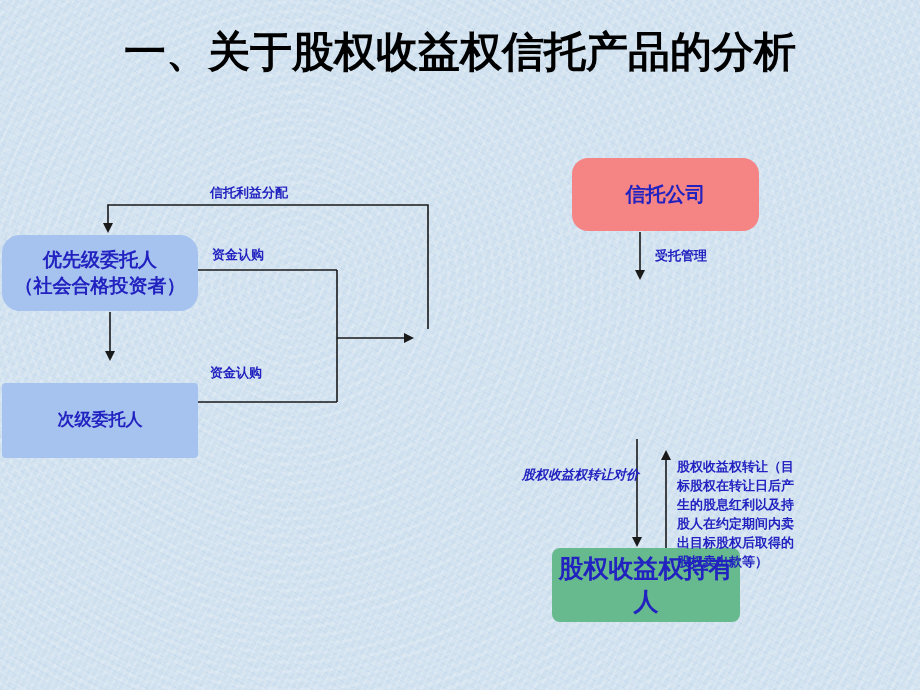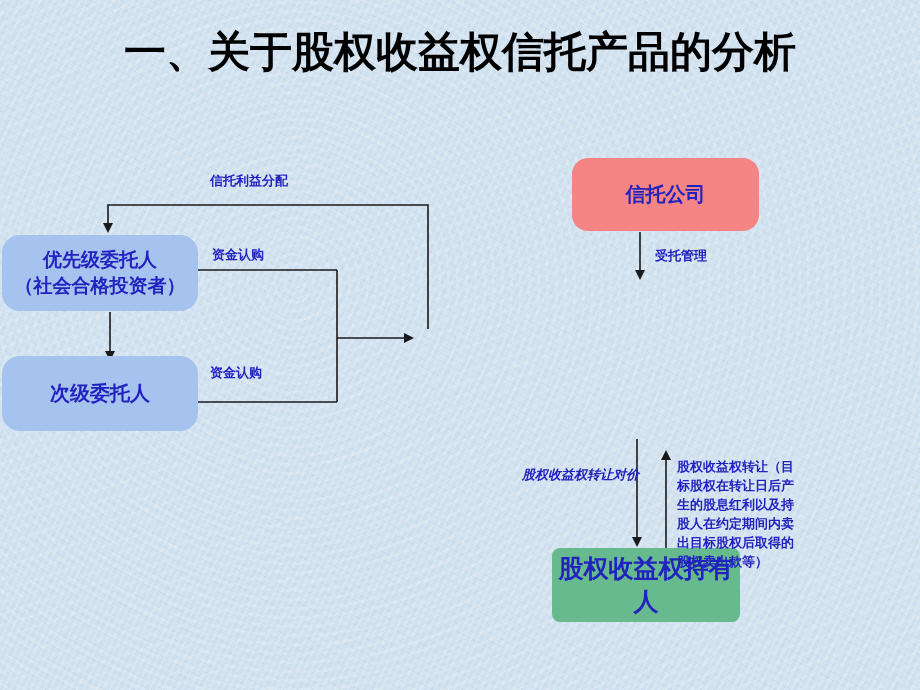--- a/index.html
+++ b/index.html
@@ -39,39 +39,39 @@
   .node-trust-company{
     left:548px; top:158px; width:187px; height:73px;
     background:var(--pink,#F58484); border-radius:16px; font-size:20px;margin-left:24px;
   }
   .node-priority{
     left:2px; top:235px; width:196px; height:76px;
     background:var(--blue-box,#A6C2EE); border-radius:18px;
     font-size:19px; line-height:1.35;text-align:center;
   }
   .node-subordinate{
-    left:2px; top:356px; width:196px; height:75px;
-    background:var(--blue-box,#A6C2EE); border-radius:18px;
-    font-size:20px; line-height:1.35;
+    left:2px; top:383px; width:196px; height:75px;
+    background:var(--blue-box,#A6C2EE); border-radius:4px;
+    font-size:17px; line-height:1.35;
   }
   .node-trust-plan{
     left:410px; top:283px; width:468px; height:154px;
     background:var(--pink,#F58484); border-radius:50%;
     font-size:24px; padding-bottom:0; 
   }
   .node-trust-plan span{position:relative; top:-13px;}
   .node-equity-holder{
     left:552px; top:548px; width:188px; height:74px;
     background:var(--green-box,#66BA8D); border-radius:8px; font-size:25px;
   }
   .edge-label{
     position:absolute; font-size:13px; font-weight:bold;
     color:var(--text-blue,#2222C0); white-space:nowrap;
   }
-  .label-benefit{left:210px; top:172px;}
+  .label-benefit{left:210px; top:184px;}
   .label-fund-upper{left:212px; top:246px;}
   .label-fund-lower{left:210px; top:364px;}
   .label-management{left:655px; top:247px;}
   .label-consideration{left:522px; top:466px;font-style:italic;}
   .label-transfer-note{
     left:677px; top:457px; width:119px; white-space:normal;
     word-break:break-all; line-height:19px;
   }
 </style>
 </head>

